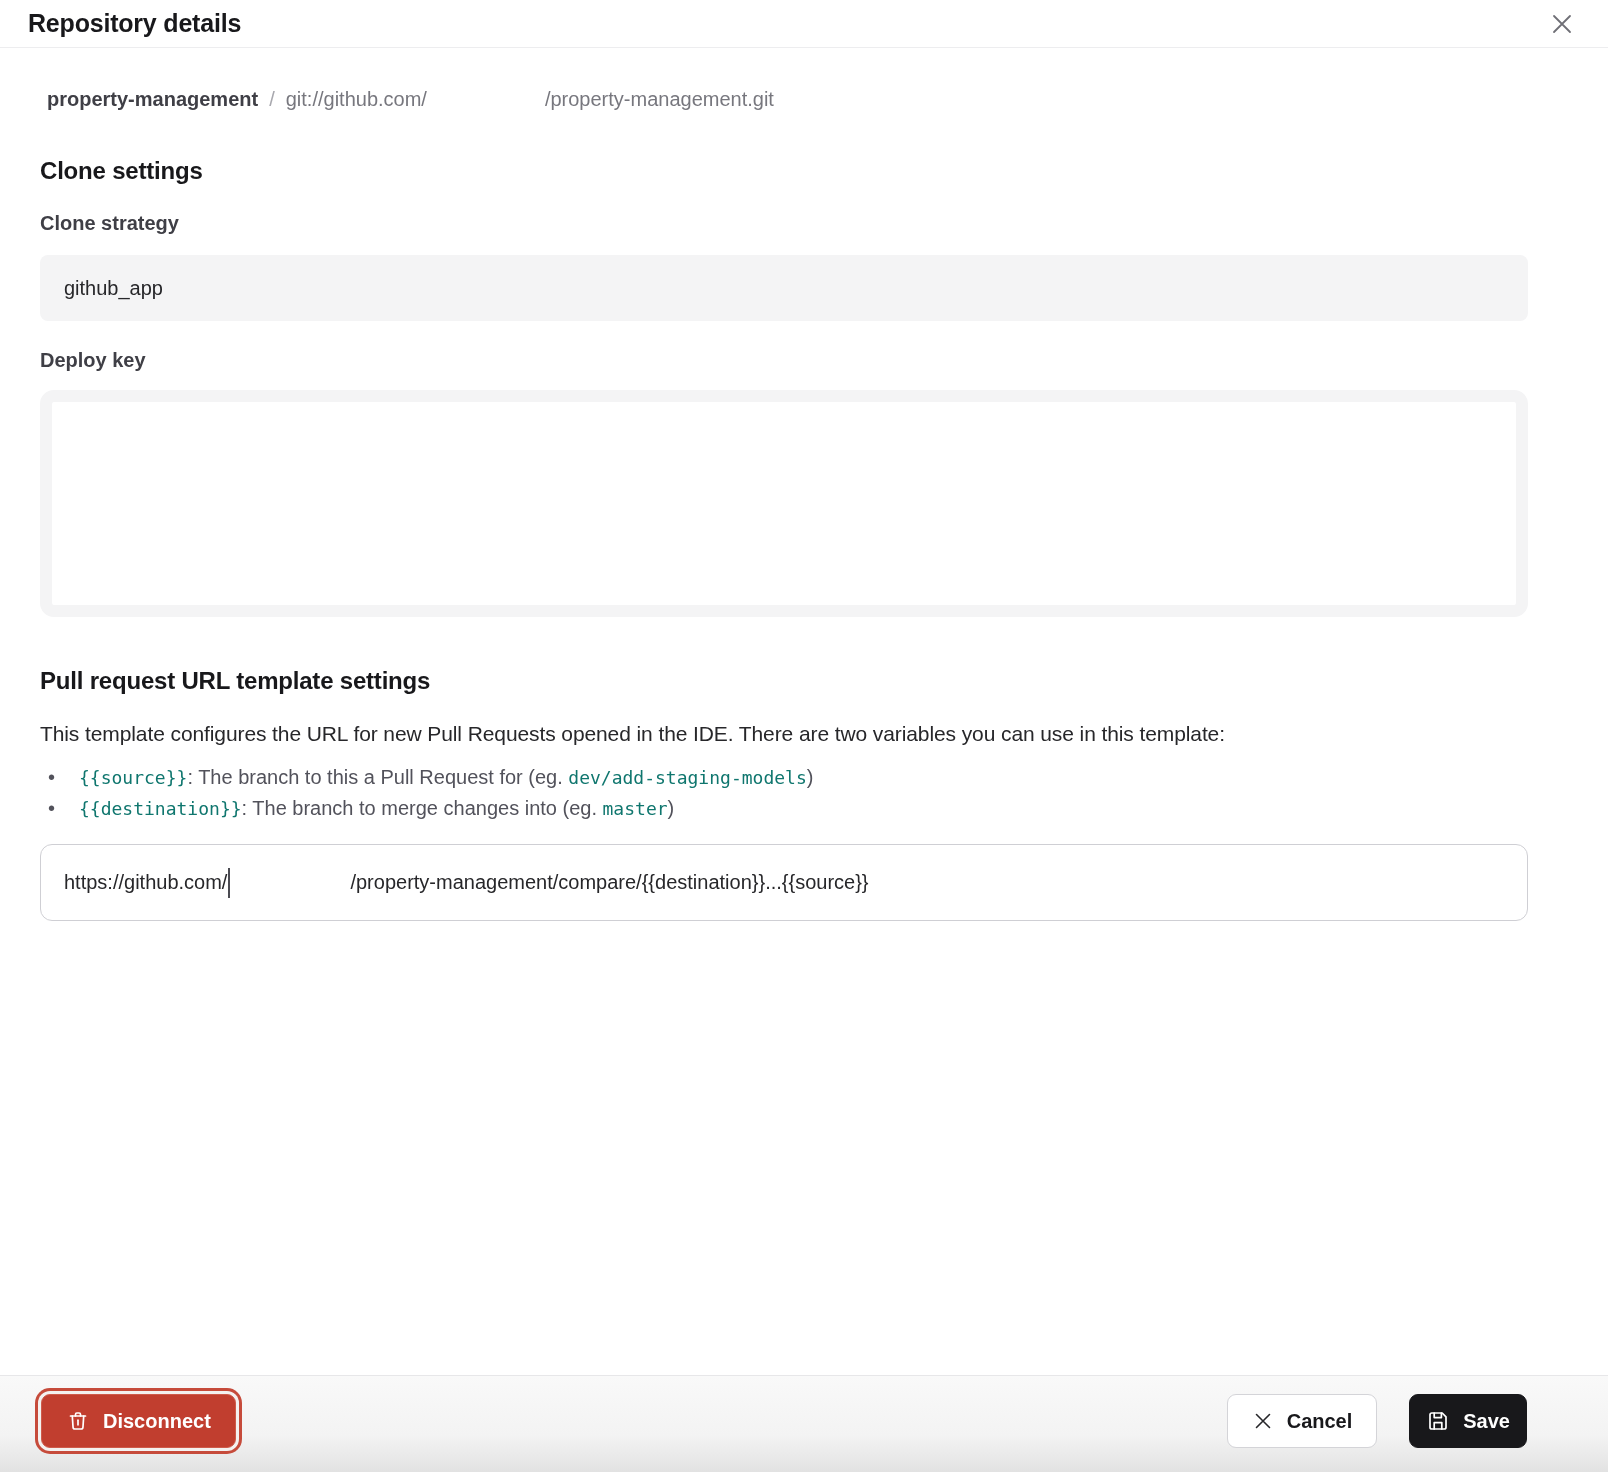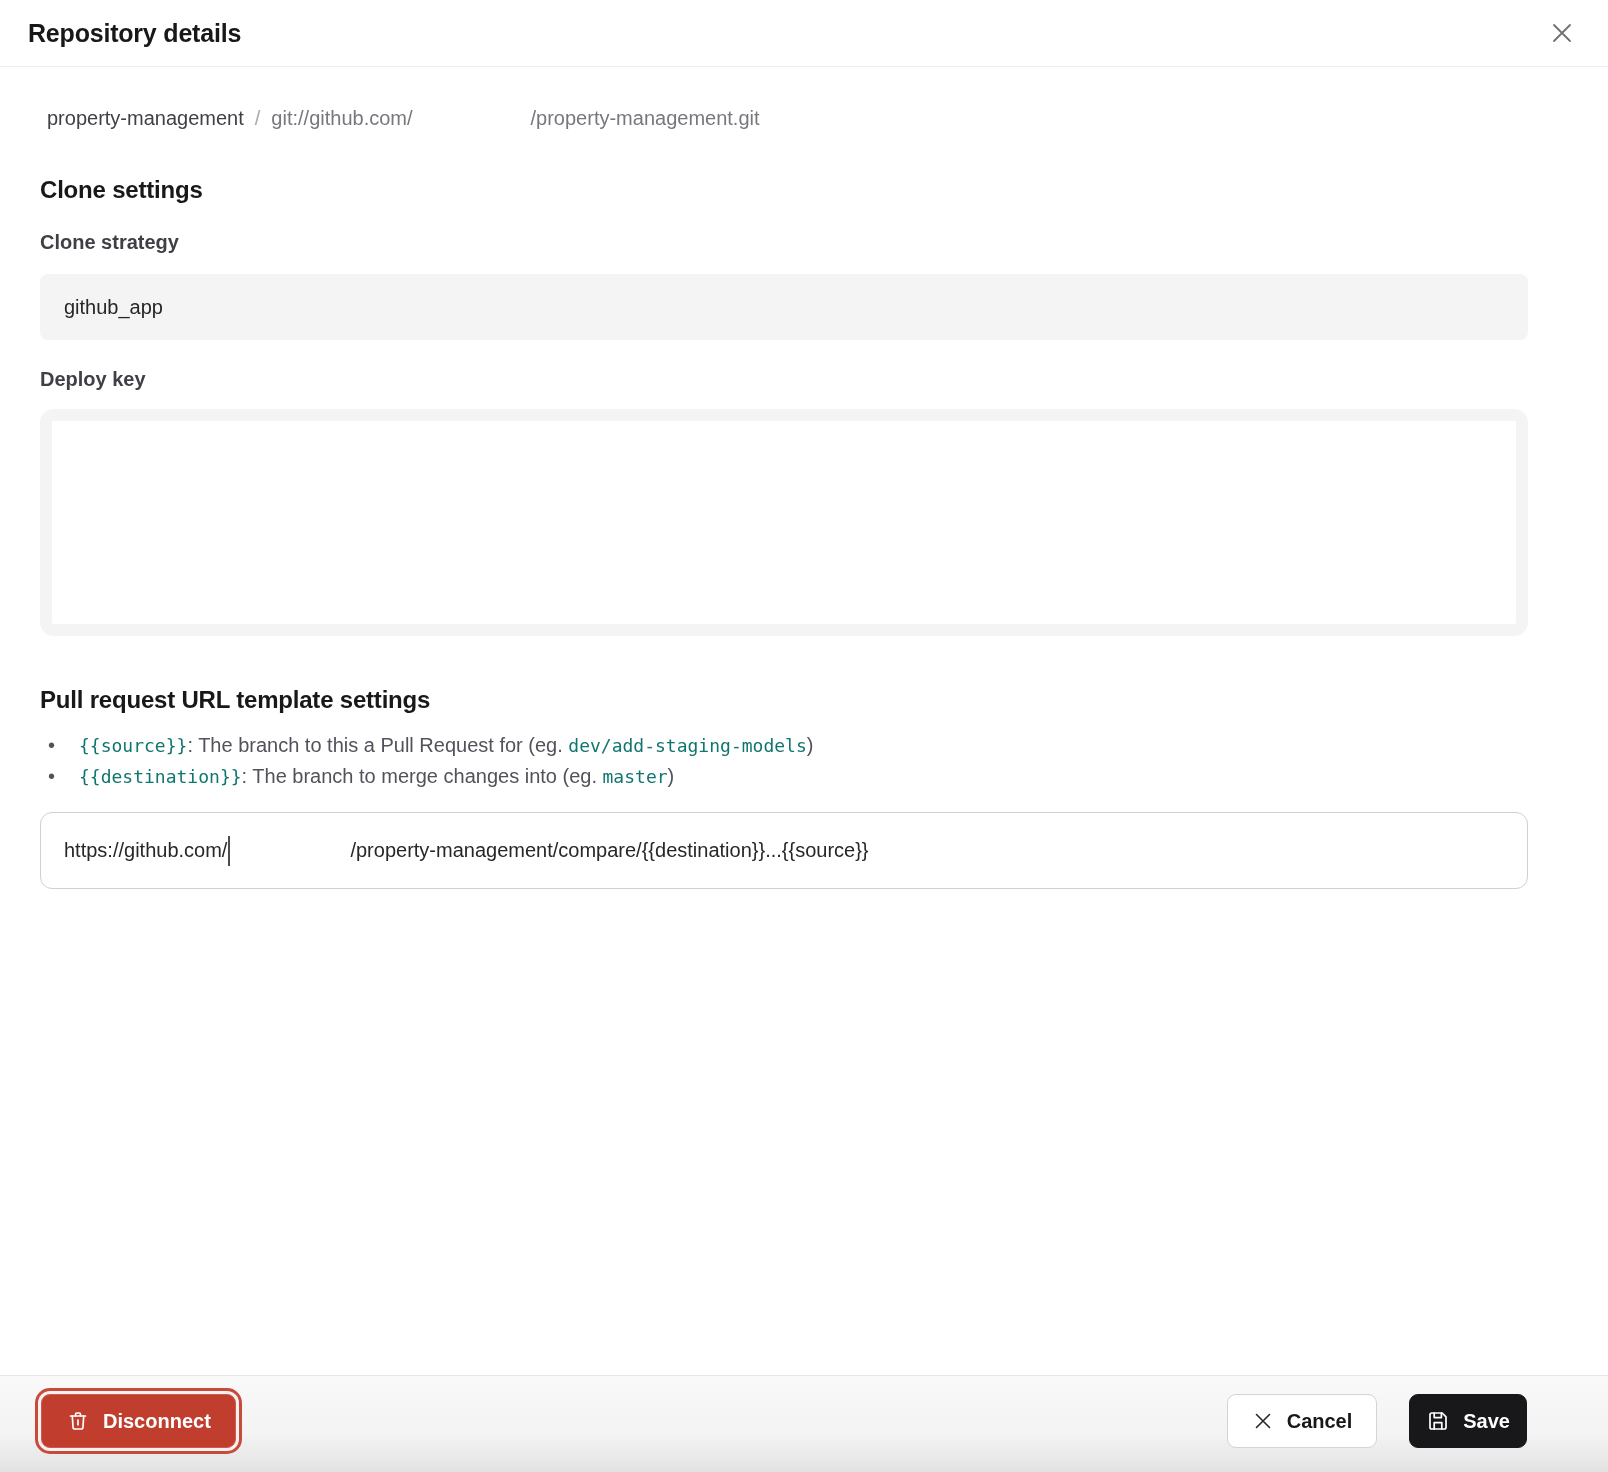--- a/index.html
+++ b/index.html
@@ -7,21 +7,21 @@
   body {
     font-family: "Liberation Sans", sans-serif;
     background: #ffffff;
     color: #18181b;
     position: relative;
     overflow: hidden;
   }
 
   
   .modal-header {
-    height: 67px;
+    height: 48px;
     display: flex;
     align-items: center;
     justify-content: space-between;
     padding: 0 31px 0 28px;
     border-bottom: 1px solid #ededef;
   }
   .modal-title {
     font-size: 25px;
     font-weight: 700;
     letter-spacing: -0.2px;
@@ -37,21 +37,21 @@
   
   .modal-body { padding: 0 80px 0 40px; }
 
   .repo-row {
     margin: 40px 0 0 7px;
     font-size: 20px;
     display: flex;
     align-items: baseline;
     white-space: nowrap;
   }
-  .repo-name { color: #3f3f46; font-weight: 400; }
+  .repo-name { color: #3f3f46; font-weight: 700; }
   .repo-sep  { color: #a8a8ae; margin: 0 11px; }
   .repo-url  { color: #77777e; }
   .redacted-gap { display: inline-block; width: 118px; height: 1px; }
 
   .section-heading {
     font-size: 24px;
     font-weight: 700;
     color: #18181b;
     letter-spacing: -0.2px;
   }
@@ -218,20 +218,21 @@
   <div class="field-label label-strategy">Clone strategy</div>
   <div class="disabled-input" role="textbox" aria-disabled="true">
     <span>github_app</span>
   </div>
 
   <div class="field-label label-deploy">Deploy key</div>
   <textarea class="deploy-textarea" aria-label="Deploy key" style=""></textarea>
 
   <h2 class="section-heading heading-pr">Pull request URL template settings</h2>
 
+  <p class="pr-description">This template configures the URL for new Pull Requests opened in the IDE. There are two variables you can use in this template:</p>
 
   <ul class="pr-bullets">
     <li>
       <span class="mono">{{source}}</span><span>: The branch to this a Pull Request for (eg. </span><span class="mono">dev/add-staging-models</span><span>)</span>
     </li>
     <li>
       <span class="mono">{{destination}}</span><span>: The branch to merge changes into (eg. </span><span class="mono">master</span><span>)</span>
     </li>
   </ul>
 

